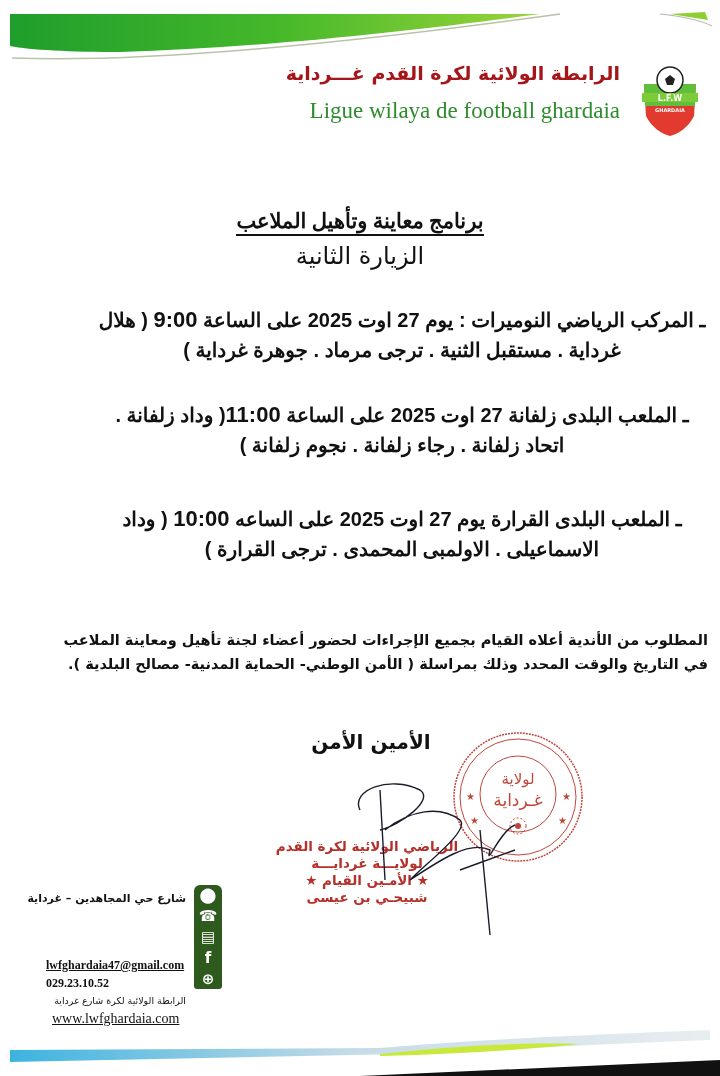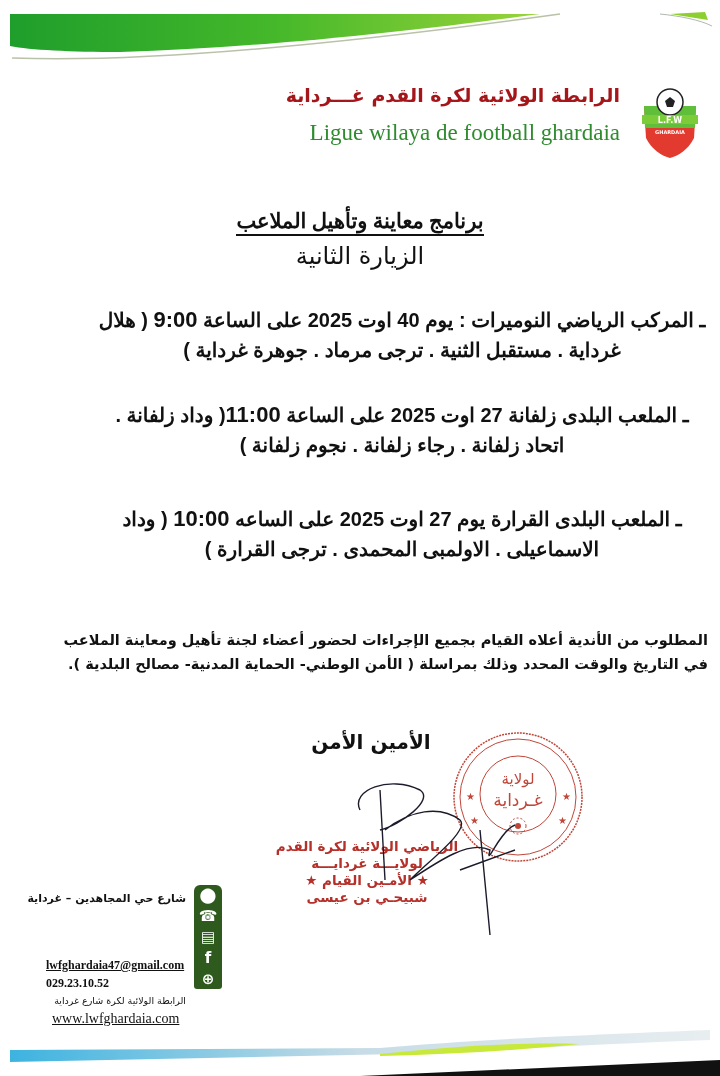--- a/index.html
+++ b/index.html
@@ -3,21 +3,21 @@
 <meta charset="utf-8">
 <style>
   html, body { margin:0; padding:0; }
   body {
     width:720px; height:1076px; background:#ffffff; position:relative; overflow:hidden;
     font-family: "DejaVu Sans", sans-serif; color:#111;
   }
   .top-swoosh { position:absolute; left:0; top:0; width:720px; height:70px; }
   .bottom-band { position:absolute; left:0; top:1020px; width:720px; height:56px; }
 
-  .header { position:absolute; top:76px; right:18px; width:420px; height:100px; }
+  .header { position:absolute; top:54px; right:18px; width:420px; height:100px; }
   .logo { position:absolute; right:0; top:12px; width:64px; height:72px; }
   .league-ar {
     position:absolute; right:82px; top:8px; direction:rtl;
     font-family:"DejaVu Sans", sans-serif; font-weight:bold; font-size:19px; color:#a4161a;
     white-space:nowrap;
   }
   .league-fr {
     position:absolute; right:82px; top:44px;
     font-family:"Liberation Serif", serif; font-size:23px; color:#2e8b2e; white-space:nowrap;
   }
@@ -98,21 +98,21 @@
     <rect x="4" y="27" width="56" height="9" fill="#7ccc3a"></rect>
     <text x="32" y="35" font-size="8" fill="#fff" text-anchor="middle" font-family="DejaVu Sans, sans-serif" font-weight="bold">L.F.W</text>
     <text x="32" y="46" font-size="5" fill="#fff" text-anchor="middle" font-family="DejaVu Sans, sans-serif" font-weight="bold">GHARDAIA</text>
   </svg>
 </div>
 
 <div class="title"><span>برنامج معاينة وتأهيل الملاعب</span></div>
 <div class="subtitle">الزيارة الثانية</div>
 
 <div class="item item-1">
-  <span>ـ المركب الرياضي النوميرات : يوم 40 اوت 2025 على الساعة </span><span class="time">9:00</span><span> ( هلال غرداية . مستقبل الثنية . ترجى مرماد . جوهرة غرداية )</span>
+  <span>ـ المركب الرياضي النوميرات : يوم 27 اوت 2025 على الساعة </span><span class="time">9:00</span><span> ( هلال غرداية . مستقبل الثنية . ترجى مرماد . جوهرة غرداية )</span>
 </div>
 <div class="item item-2">
   <span>ـ الملعب البلدى زلفانة 27 اوت 2025  على الساعة  </span><span class="time">11:00</span><span>( وداد زلفانة . اتحاد زلفانة . رجاء زلفانة . نجوم زلفانة )</span>
 </div>
 <div class="item item-3">
   <span>ـ الملعب البلدى القرارة يوم   27 اوت 2025 على الساعه </span><span class="time">10:00</span><span> ( وداد الاسماعيلى . الاولمبى المحمدى . ترجى القرارة )</span>
 </div>
 
 <div class="note">المطلوب من الأندية أعلاه القيام بجميع الإجراءات لحضور أعضاء لجنة تأهيل ومعاينة الملاعب في التاريخ والوقت المحدد وذلك بمراسلة ( الأمن الوطني- الحماية المدنية- مصالح البلدية ).</div>
 

